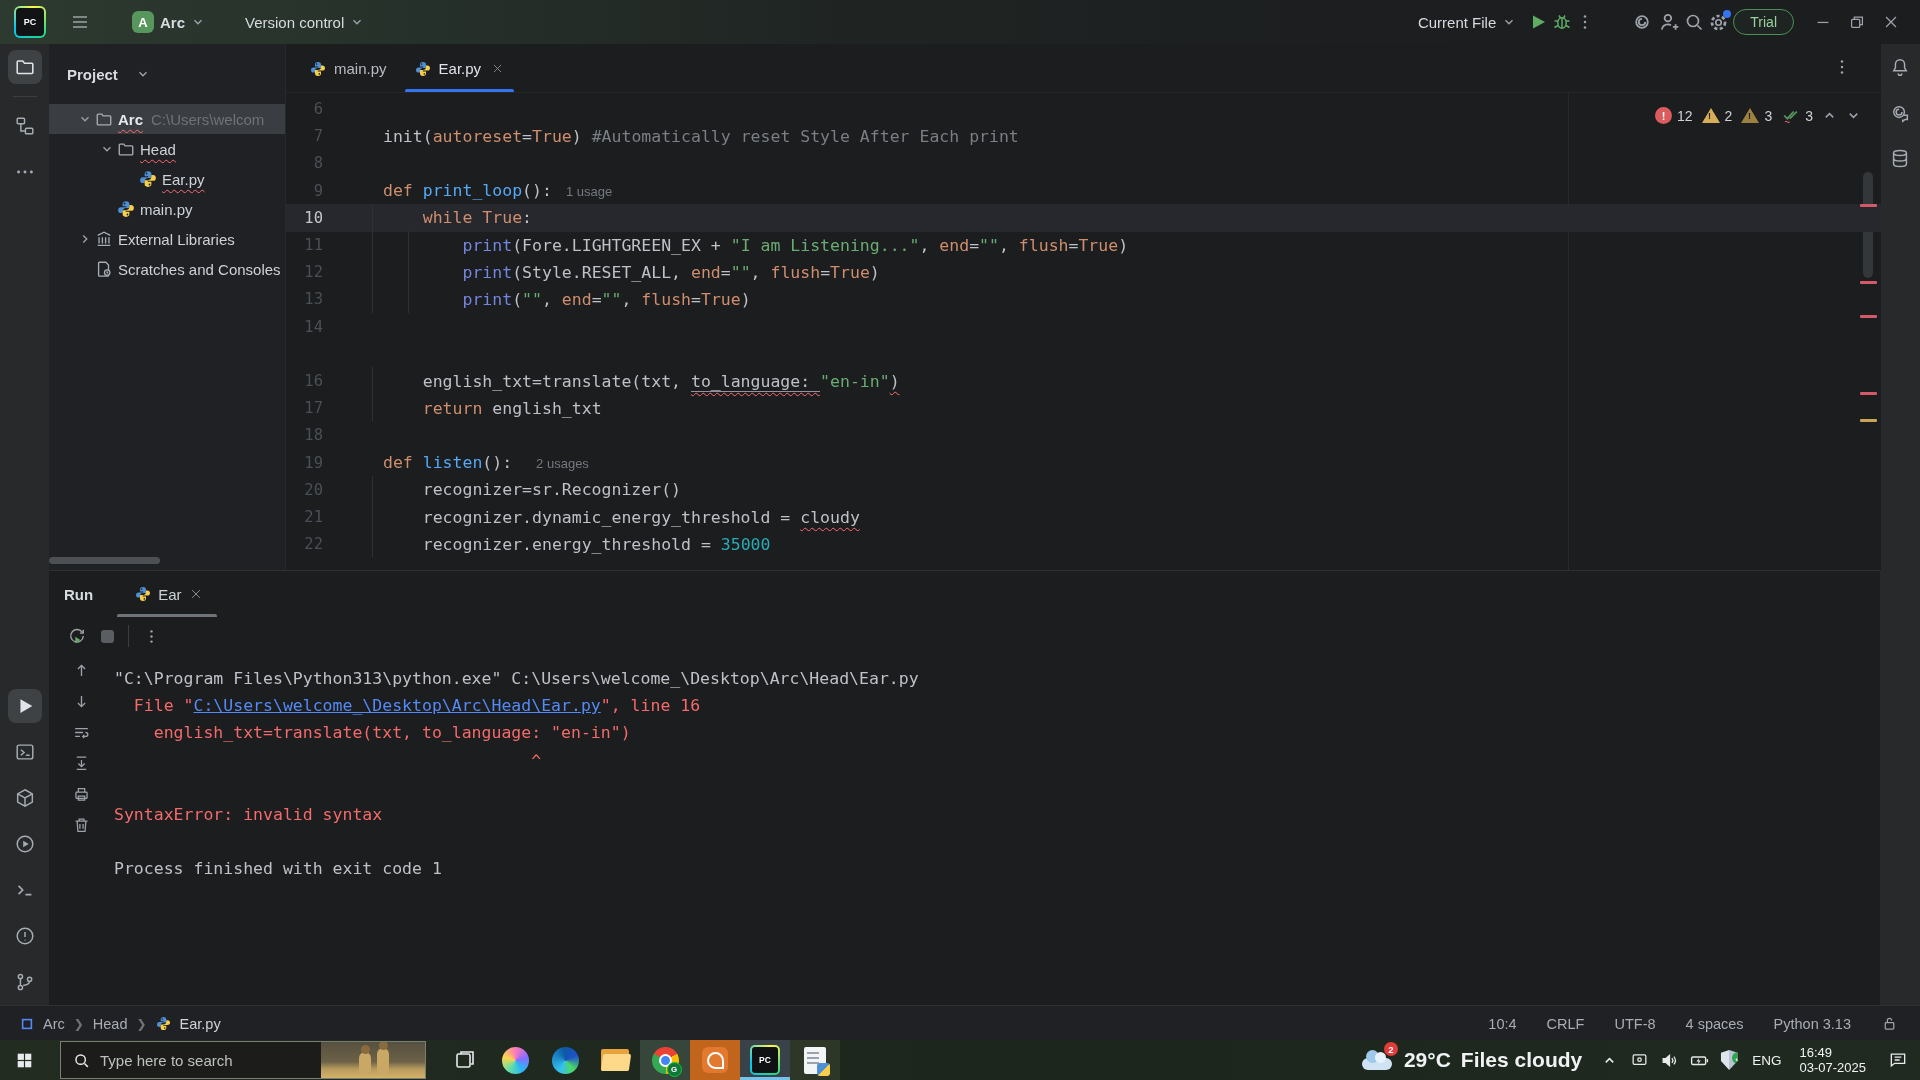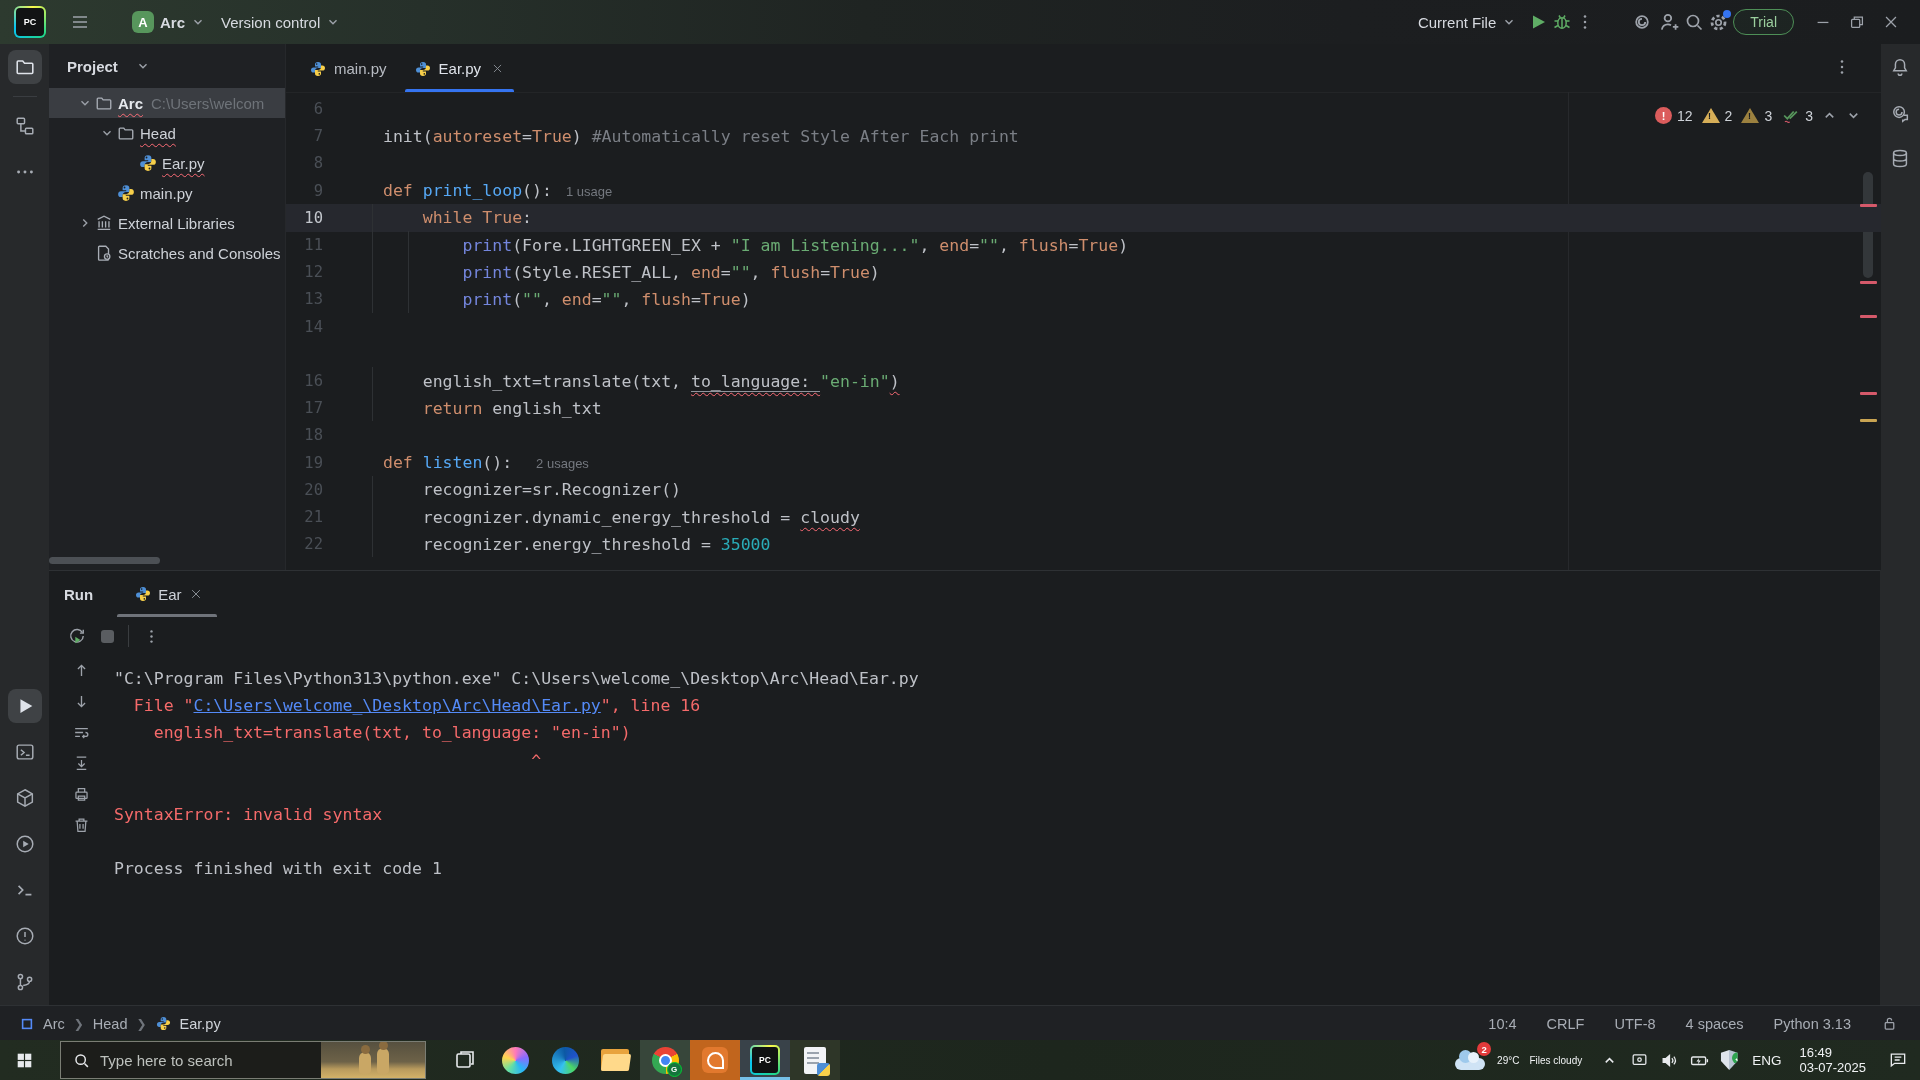--- a/index.html
+++ b/index.html
@@ -28,21 +28,21 @@
   
   .stripe{position:absolute;top:44px;bottom:75px;background:#27292b;display:flex;flex-direction:column;align-items:center;}
   .stripe-left{left:0;width:49px;border-right:1px solid #161819;}
   .stripe-right{right:0;width:40px;border-left:1px solid #161819;}
   .stripe-btn{width:34px;height:34px;margin:6px 0;border-radius:8px;display:flex;align-items:center;justify-content:center;color:#a7acb4;}
   .stripe-btn.sel{background:#3f4245;color:#dfe3ea;}
   .stripe-div{width:24px;height:1px;background:#3a3d41;margin:6px 0;}
   .stripe-spacer{flex:1}
   
   .project-panel{position:absolute;left:49px;top:44px;width:236px;height:526px;background:#1f2124;overflow:hidden;}
-  .pp-header{height:44px;display:flex;align-items:center;gap:18px;padding-left:18px;font-size:15px;font-weight:bold;color:#d7dae0;}
+  .pp-header{height:60px;display:flex;align-items:center;gap:18px;padding-left:18px;font-size:15px;font-weight:bold;color:#d7dae0;}
   .tree{position:relative;font-size:15px;}
   .trow{height:30px;display:flex;align-items:center;white-space:nowrap;}
   .trow.sel{background:#3a3d42;}
   .tchev{width:20px;display:flex;justify-content:center;color:#9ba0a8;flex:none;}
   .ticon{width:18px;height:18px;margin-right:5px;flex:none;color:#a8adb5;}
   .tlabel{color:#ced2d8;}
   .tlabel.bold{color:#e6e9ee;font-weight:bold;}
   .tpath{color:#6e7379;margin-left:8px;}
   .err-squig{text-decoration:underline wavy #fa6b75 1px;text-underline-offset:4px;}
   .pp-hscroll{position:absolute;left:0;bottom:6px;width:111px;height:7px;border-radius:4px;background:#4c5055;}
@@ -134,21 +134,21 @@
   .note-ic::after{content:"";position:absolute;right:-4px;bottom:-2px;width:13px;height:13px;border-radius:3px;
     background:linear-gradient(135deg,#4e8fd6 50%,#f7cf4a 50%);}
   .tray{margin-left:auto;display:flex;align-items:center;gap:0;height:100%;}
   .weather{display:flex;align-items:center;gap:10px;padding:0 12px;height:100%;}
   .cloudwrap{position:relative;width:32px;height:24px;}
   .cloud{position:absolute;left:0;bottom:2px;width:30px;height:12px;border-radius:8px;background:#cfe3f5;}
   .cloud::before{content:"";position:absolute;left:4px;top:-8px;width:13px;height:13px;border-radius:50%;background:#9ec9ec;}
   .cloud::after{content:"";position:absolute;left:13px;top:-6px;width:11px;height:11px;border-radius:50%;background:#e8f2fb;}
   .badge{position:absolute;right:-4px;top:-6px;width:14px;height:14px;border-radius:50%;background:#e23b3b;color:#fff;
     font-size:9.5px;font-weight:bold;display:flex;align-items:center;justify-content:center;}
-  .w-text{font-size:10px;color:#f0f2f4;}
+  .w-text{font-size:21px;color:#f0f2f4;font-weight:bold;}
   .tray-ic{width:30px;height:40px;display:flex;align-items:center;justify-content:center;color:#e8eaed;}
   .eng{font-size:13.5px;color:#f0f2f4;padding:0 8px;}
   .clock{font-size:13px;color:#f0f2f4;text-align:left;line-height:15px;padding:0 10px;}
   .shield-ic{width:18px;height:20px;position:relative;background:linear-gradient(90deg,#dfe5ec 50%,#b8c4d2 50%);
     clip-path:polygon(50% 0,96% 14%,96% 55%,50% 100%,4% 55%,4% 14%);}
   .shield-badge{position:absolute;right:-6px;bottom:6px;width:12px;height:12px;border-radius:50%;background:#2ea44f;display:flex;align-items:center;justify-content:center;}
 </style>
 </head>
 <body>
 
@@ -415,21 +415,21 @@
             <use href="#i-hamburger"></use>
           </svg>
       </div>
       <div class="tb-btn" style="margin-left:26px">
         <span class="proj-badge">A</span>
         <span class="tb-text" style="font-weight:bold">Arc</span>
         <svg width="14" height="14" class="ic">
             <use href="#i-chevron-down"></use>
           </svg>
       </div>
-      <div class="tb-btn" style="">
+      <div class="tb-btn" style="margin-left:24px">
         <span class="tb-text">Version control</span>
         <svg width="14" height="14" class="ic">
             <use href="#i-chevron-down"></use>
           </svg>
       </div>
     </div>
     <div class="tb-right">
       <div class="tb-btn">
         <span class="tb-text">Current File</span>
         <svg width="14" height="14" class="ic">

